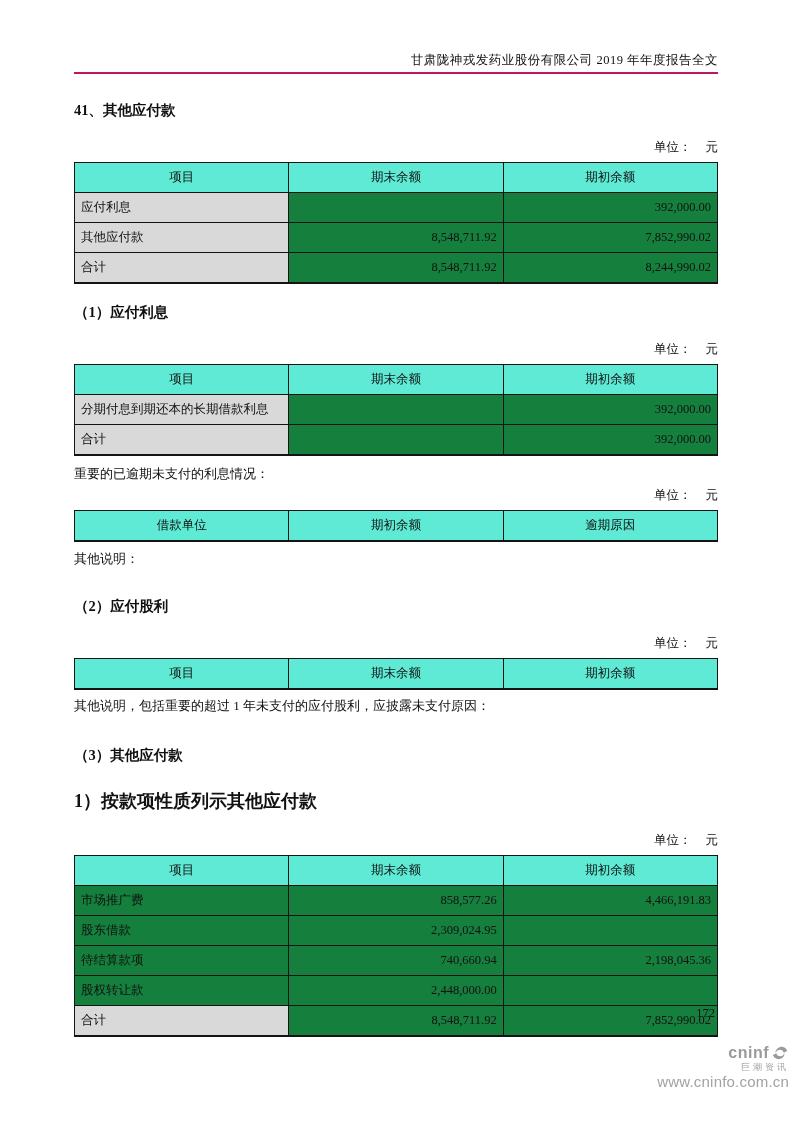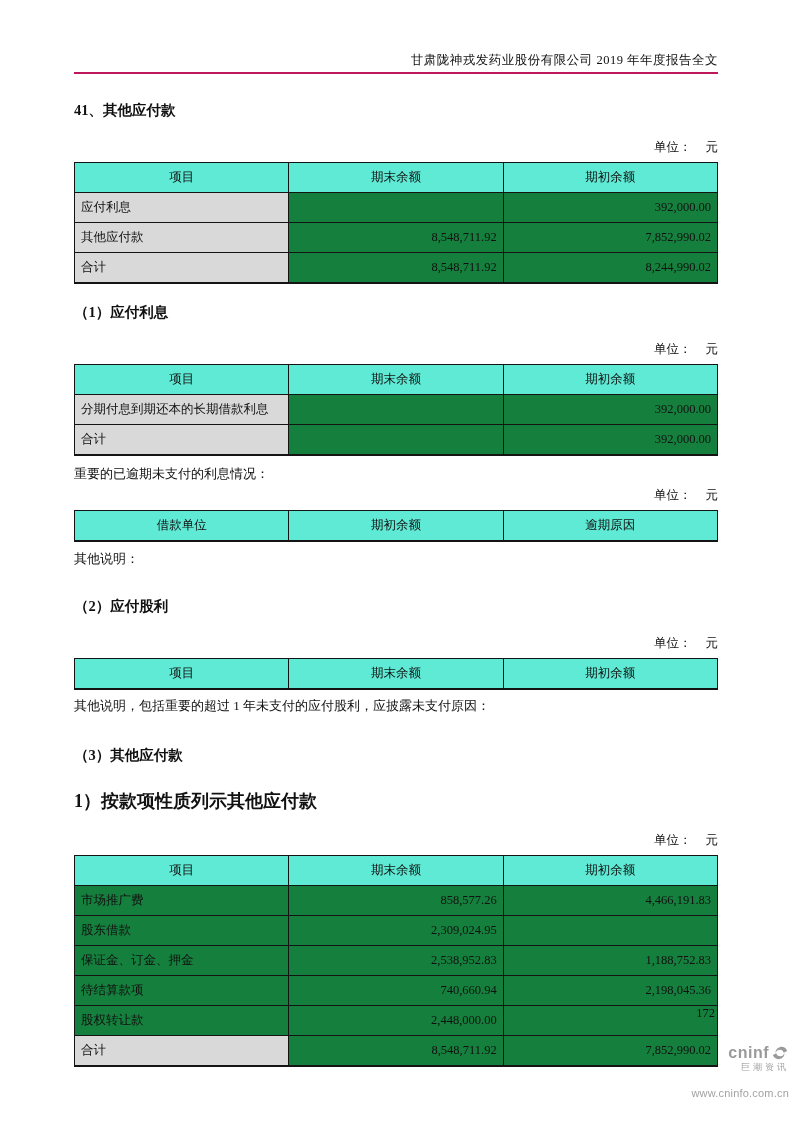--- a/index.html
+++ b/index.html
@@ -84,21 +84,21 @@
     line-height:1.05;
   }
   .cninfo-brand-row {
     display:flex; align-items:center; justify-content:flex-end; gap:2px;
   }
   .cninfo-brand {
     font-size:16px; font-weight:bold; letter-spacing:0.5px; color:#9a9a9a;
   }
   .cninfo-swirl { width:18px; height:18px; display:inline-block; }
   .cninfo-cn { font-size:9px; letter-spacing:3px; color:#a2a2a2; margin-top:1px; }
-  .cninfo-url { font-size:11px; color:#a2a2a2; margin-top:16px; letter-spacing:0.2px; }
+  .cninfo-url { font-size:15px; color:#a2a2a2; margin-top:2px; letter-spacing:0.2px; }
 </style>
 </head>
 <body>
 
 <div class="page">
   <div class="content">
 
     <div class="doc-header">
       <span>甘肃陇神戎发药业股份有限公司 2019 年年度报告全文</span>
     </div>
@@ -221,25 +221,20 @@
         <tbody>
           <tr>
             <td>市场推广费</td>
             <td>858,577.26</td>
             <td>4,466,191.83</td>
           </tr>
           <tr>
             <td>股东借款</td>
             <td>2,309,024.95</td>
             <td></td>
-          </tr>
-          <tr>
-            <td>保证金、订金、押金</td>
-            <td>2,538,952.83</td>
-            <td>1,188,752.83</td>
           </tr>
           <tr>
             <td>待结算款项</td>
             <td>740,660.94</td>
             <td>2,198,045.36</td>
           </tr>
           <tr>
             <td>股权转让款</td>
             <td>2,448,000.00</td>
             <td></td>

